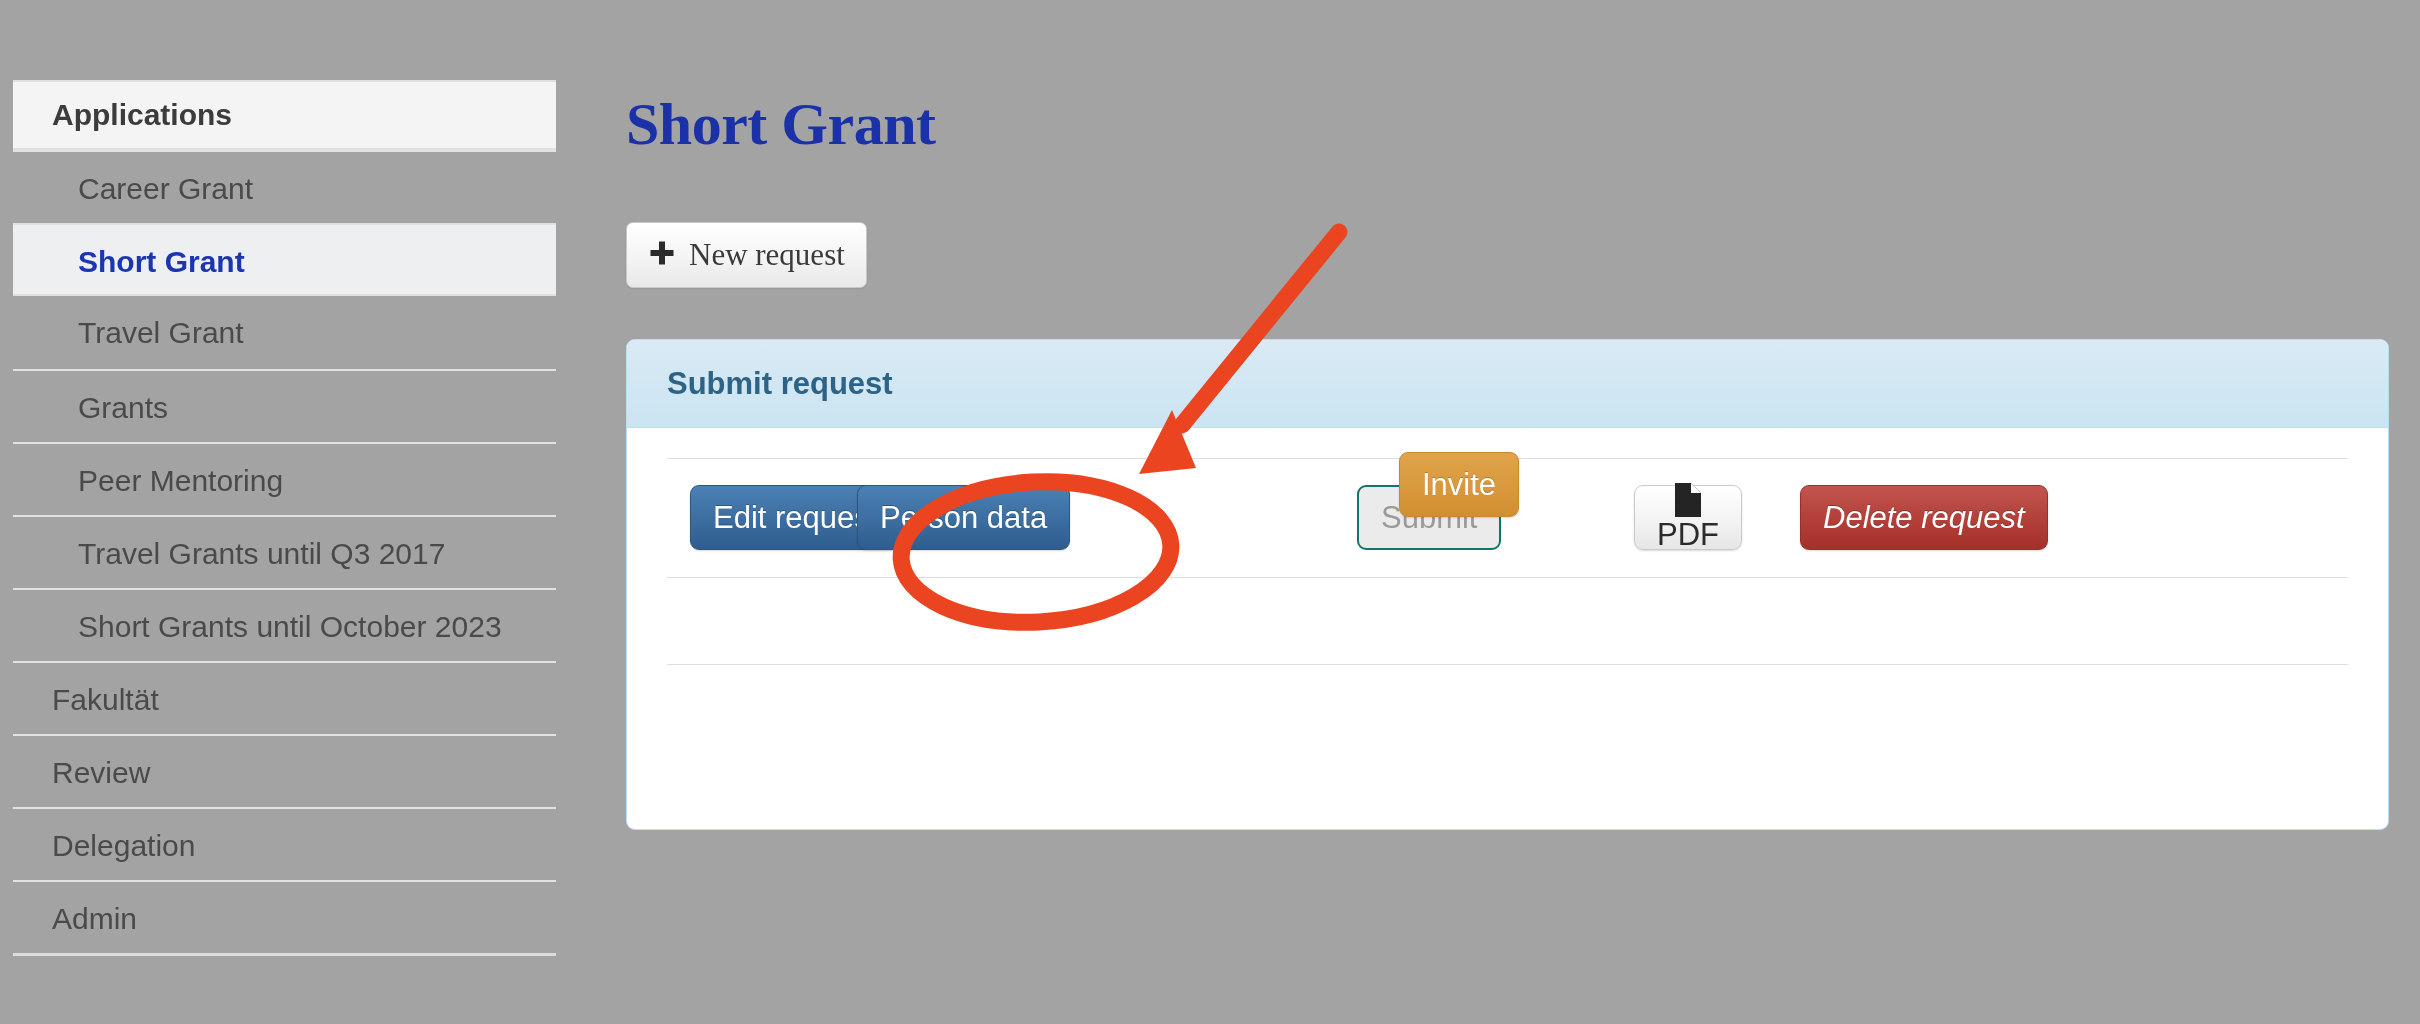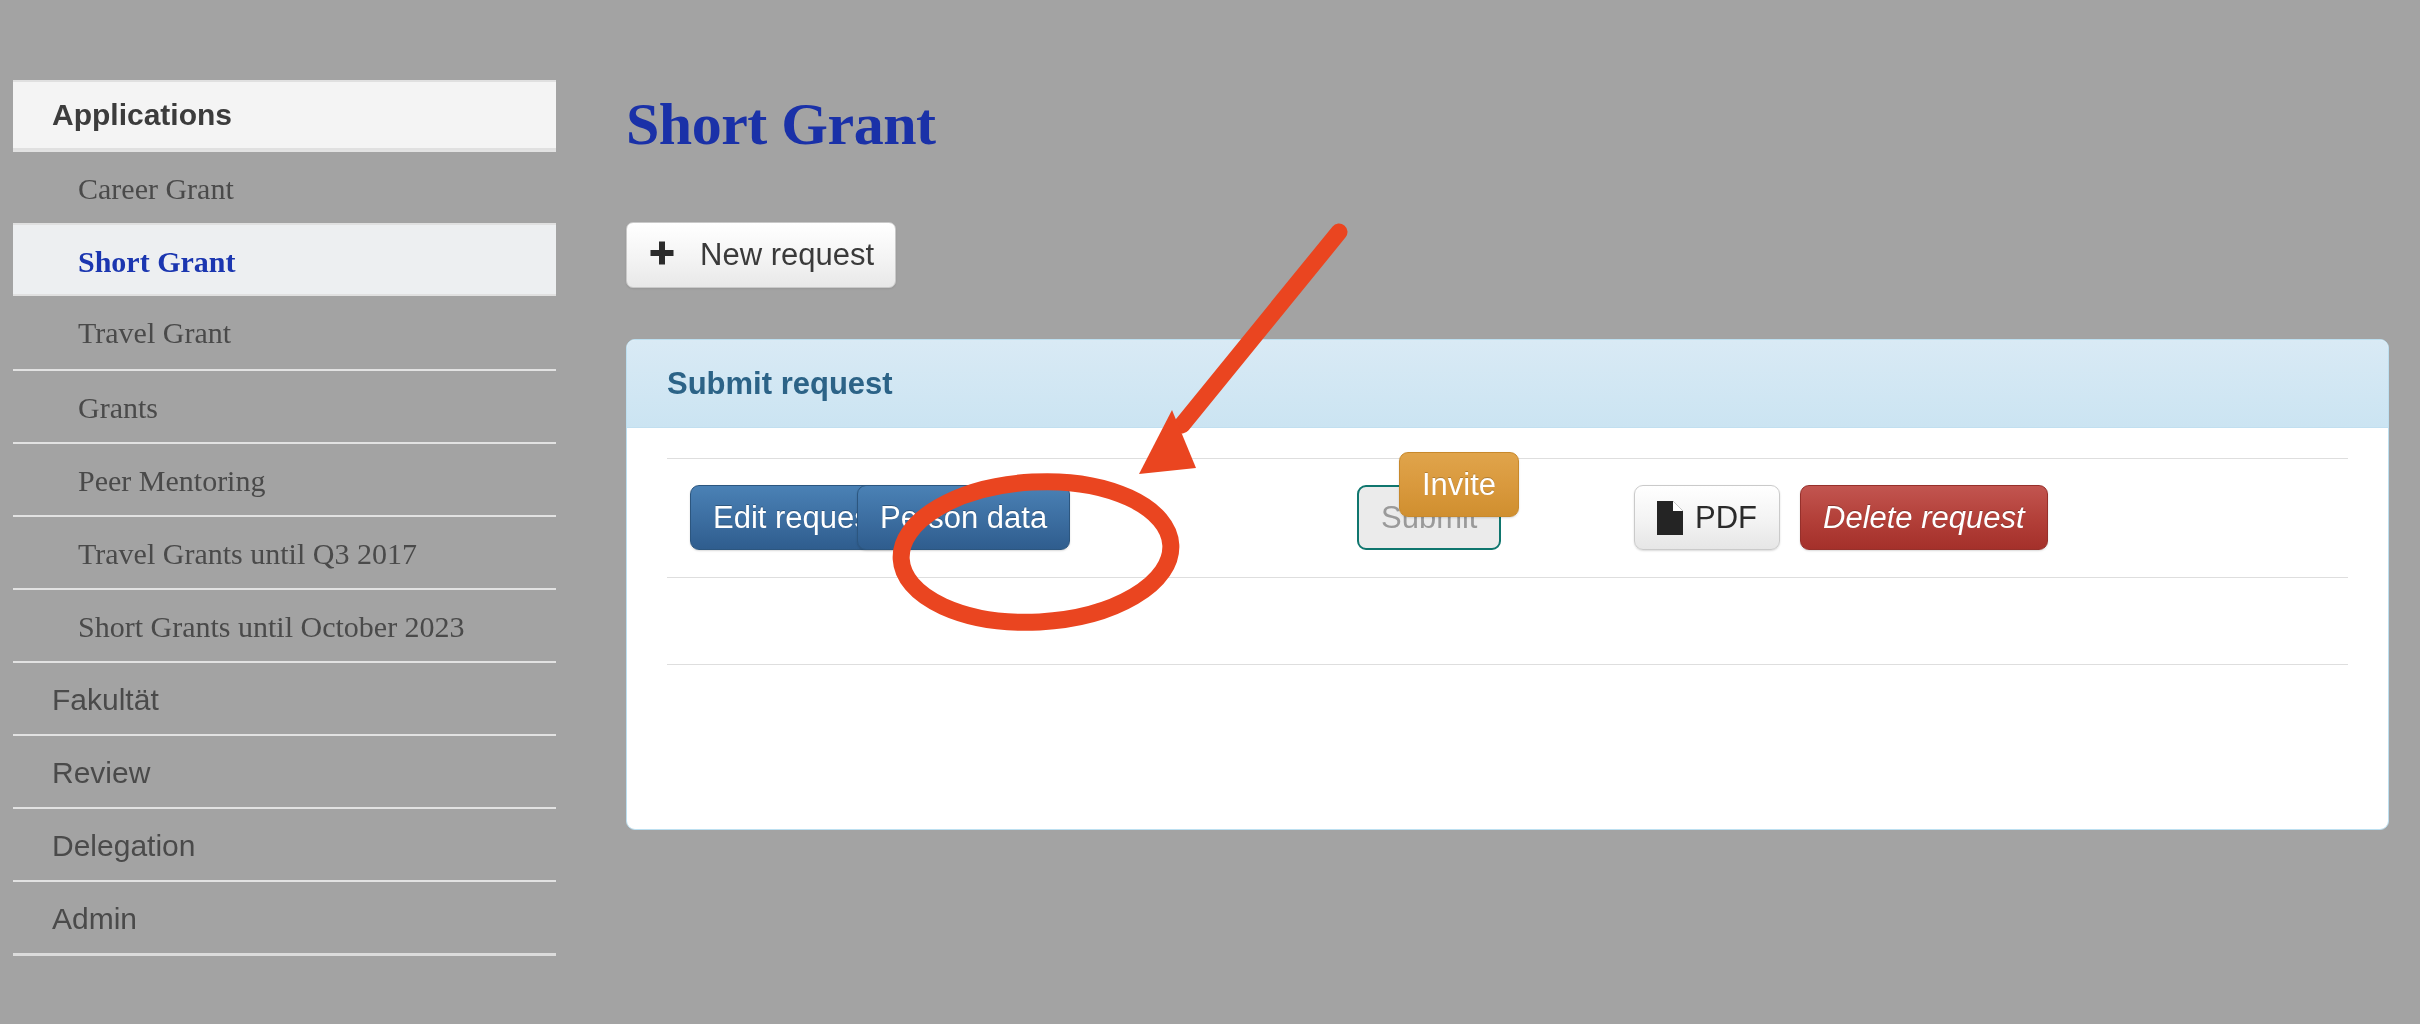--- a/index.html
+++ b/index.html
@@ -41,21 +41,21 @@
     background: #f4f4f4;
     font-weight: bold;
     color: #3c3c3c;
     padding-left: 39px;
     border-top: 2px solid #e0e0e0;
     border-bottom: 2px solid #e0e0e0;
     height: 70px;
     line-height: 66px;
   }
   .nav-item.level1 { padding-left: 39px; }
-  .nav-item.level2 { padding-left: 65px; font-family: Liberation Serif, serif; }
+  .nav-item.level2 { padding-left: 65px; }
   .nav-item.active {
     background: #edeff1;
     color: #1b36b0;
     font-weight: bold;
     border-top: 2px solid #e0e0e0;
     border-bottom: 2px solid #e0e0e0;
   }
   .nav-item.active + .nav-item { border-top: none; }
   #sidebar-bottom-rule {
     height: 0;
@@ -83,29 +83,30 @@
   }
 
   #new-request-btn {
     position: absolute;
     left: 0;
     top: 222px;
     height: 66px;
     padding: 0 21px;
     display: flex;
     align-items: center;
-    gap: 24px;
+    gap: 13px;
     border: 1px solid #c9c9c9;
     border-radius: 7px;
     background: linear-gradient(to bottom, #ffffff 0%, #f4f4f4 55%, #e8e8e8 100%);
     box-shadow: 0 1px 2px rgba(0,0,0,0.08);
     font-size: 31px;
     color: #3a3a3a;
     cursor: pointer;
     white-space: nowrap;
+    font-family: Liberation Serif, serif;
   }
   #new-request-btn .plus-glyph {
     font-size: 31px;
     font-weight: bold;
     color: #2b2b2b;
     line-height: 1;
   }
 
   
   #panel {
@@ -181,21 +182,22 @@
     border: 2px solid #0f766e;
     color: #9a9a9a;
     box-shadow: none;
     cursor: default;
   }
   .btn-default {
     background: linear-gradient(to bottom, #ffffff 0%, #f3f3f3 55%, #e6e6e6 100%);
     border: 1px solid #cacaca;
     color: #2b2b2b;
     display: inline-flex;
-    gap: 12px;
+    gap: 0;
+    flex-direction: column;
   }
   .btn-danger {
     background: linear-gradient(to bottom, #c25550 0%, #b34039 52%, #a4302a 100%);
     border: 1px solid #96302b;
     color: #ffffff;
     text-shadow: 0 -1px 0 rgba(0,0,0,0.25);
     font-style: italic;
   }
   .btn-warning {
     background: linear-gradient(to bottom, #e0a44b 0%, #d9993d 52%, #d08f2f 100%);

